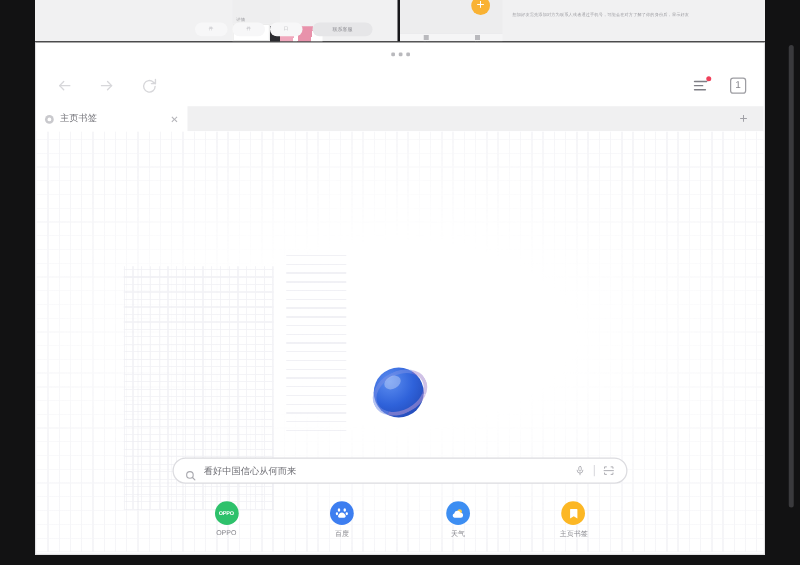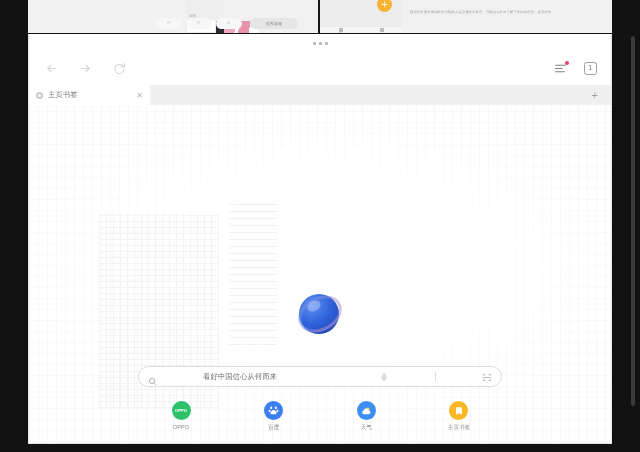--- a/index.html
+++ b/index.html
@@ -100,21 +100,21 @@
                background:radial-gradient(circle at 32% 28%, #5d8ef0 0%, #2f62da 48%, #1d3fa8 100%); }
   .logo .ring{ position:absolute; left:0px; top:6px; width:46px; height:34px;
                border-radius:50%; border:3px solid rgba(120,145,230,.55);
                transform:rotate(-28deg); border-bottom-color:rgba(180,150,210,.55);
                border-right-color:rgba(150,120,200,.45); }
   .logo .glint{ position:absolute; left:10px; top:10px; width:14px; height:10px;
                 border-radius:50%; background:rgba(255,255,255,.30); transform:rotate(-28deg);}
 
   .searchbar{ position:absolute; left:50%; top:261px; transform:translateX(-50%);
               width:364px; height:21px; border:1px solid #dcdce0; border-radius:11px;
-              background:#fff; display:flex; align-items:center; padding:0 9px;gap:40px; }
+              background:#fff; display:flex; align-items:center; padding:0 9px; }
   .s-ic{ width:9px; height:9px; flex:0 0 auto; color:#a8a8ae; }
   .s-val{ flex:1; font-size:7.4px; color:#6e6e74; padding-left:6px; white-space:nowrap;
           overflow:hidden; }
   .s-mic{ width:9px; flex:0 0 auto; color:#a8a8ae; }
   .s-div{ width:1px; height:9px; background:#dedee2; margin:0 6px; flex:0 0 auto;}
   .s-scan{ width:10px; flex:0 0 auto; color:#a8a8ae; }
 
   .shortcuts{ position:absolute; left:50%; top:296px; transform:translateX(-50%);
               width:330px; display:flex; justify-content:space-between; }
   .sc{ width:52px; display:flex; flex-direction:column; align-items:center; gap:4px; }

